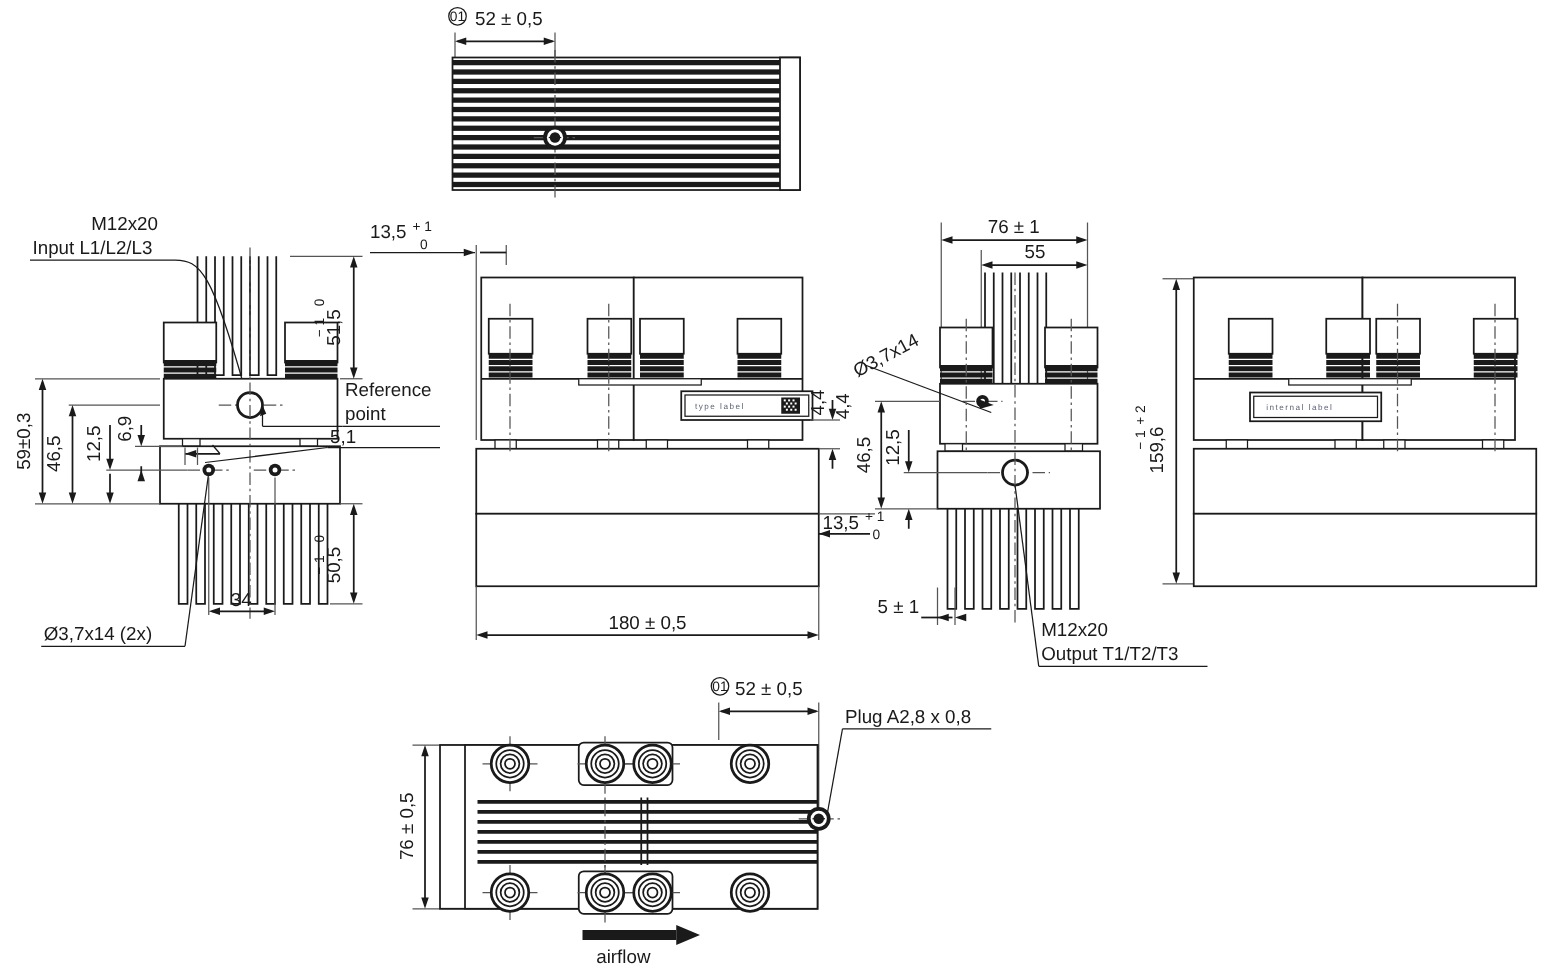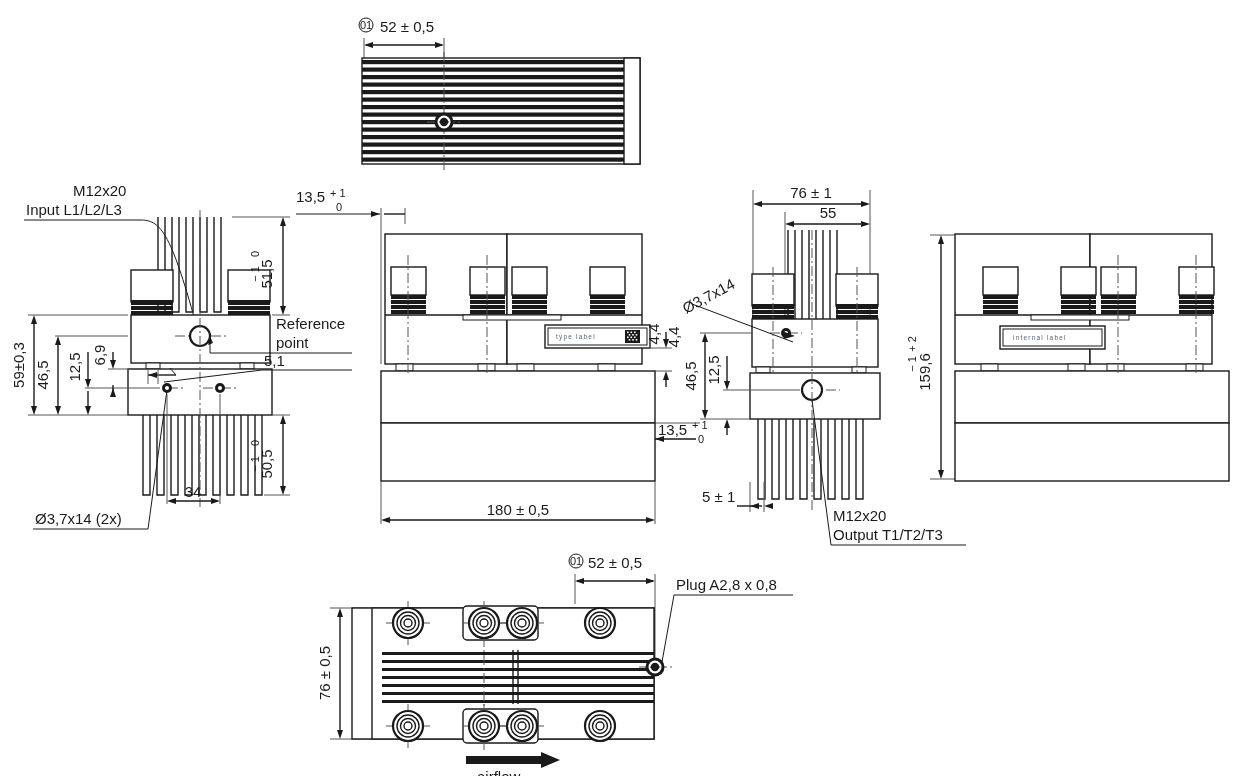--- a/index.html
+++ b/index.html
@@ -1,19 +1,19 @@
 <!DOCTYPE html>
 <html><head>
 <meta charset="utf-8">
 <style>
   html,body{margin:0;padding:0;background:#ffffff;}
   body{width:1248px;height:776px;position:relative;
        font-family:"Liberation Sans","DejaVu Sans",sans-serif;
        color:#1a1a1a;overflow:hidden;}
-  #stage{position:absolute;left:0;top:12px;width:1248px;height:732px;text-align:center;}
+  #stage{position:absolute;left:0;top:0;width:1248px;height:732px;text-align:center;}
   svg{display:block;}
   text{font-family:"Liberation Sans","DejaVu Sans",sans-serif;fill:#1a1a1a;}
   .dim{font-size:15px;}
   .dimsm{font-size:11px;}
   .lead{font-size:15px;}
   .tiny{font-size:6.5px;letter-spacing:1.2px;fill:#5b6276;}
   .ln{stroke:#1a1a1a;fill:none;}
   .thin{stroke-width:1;}
   .med{stroke-width:1.4;}
   .thick{stroke-width:2.2;}

